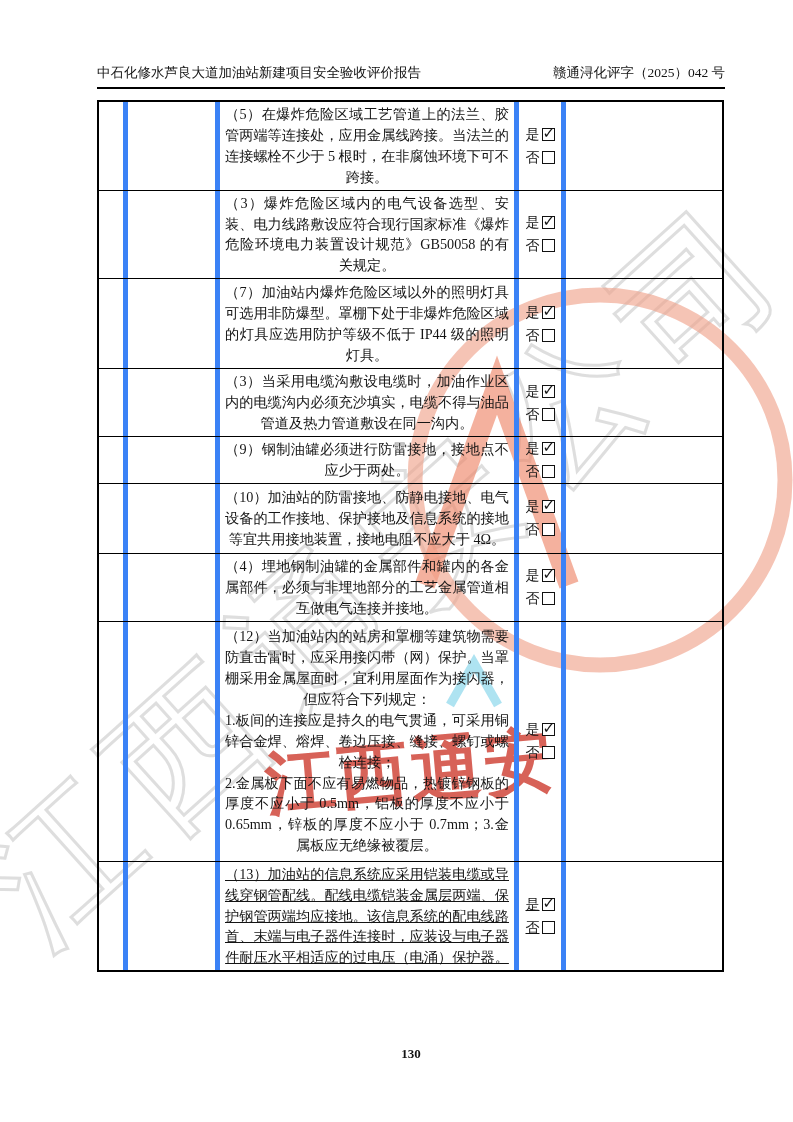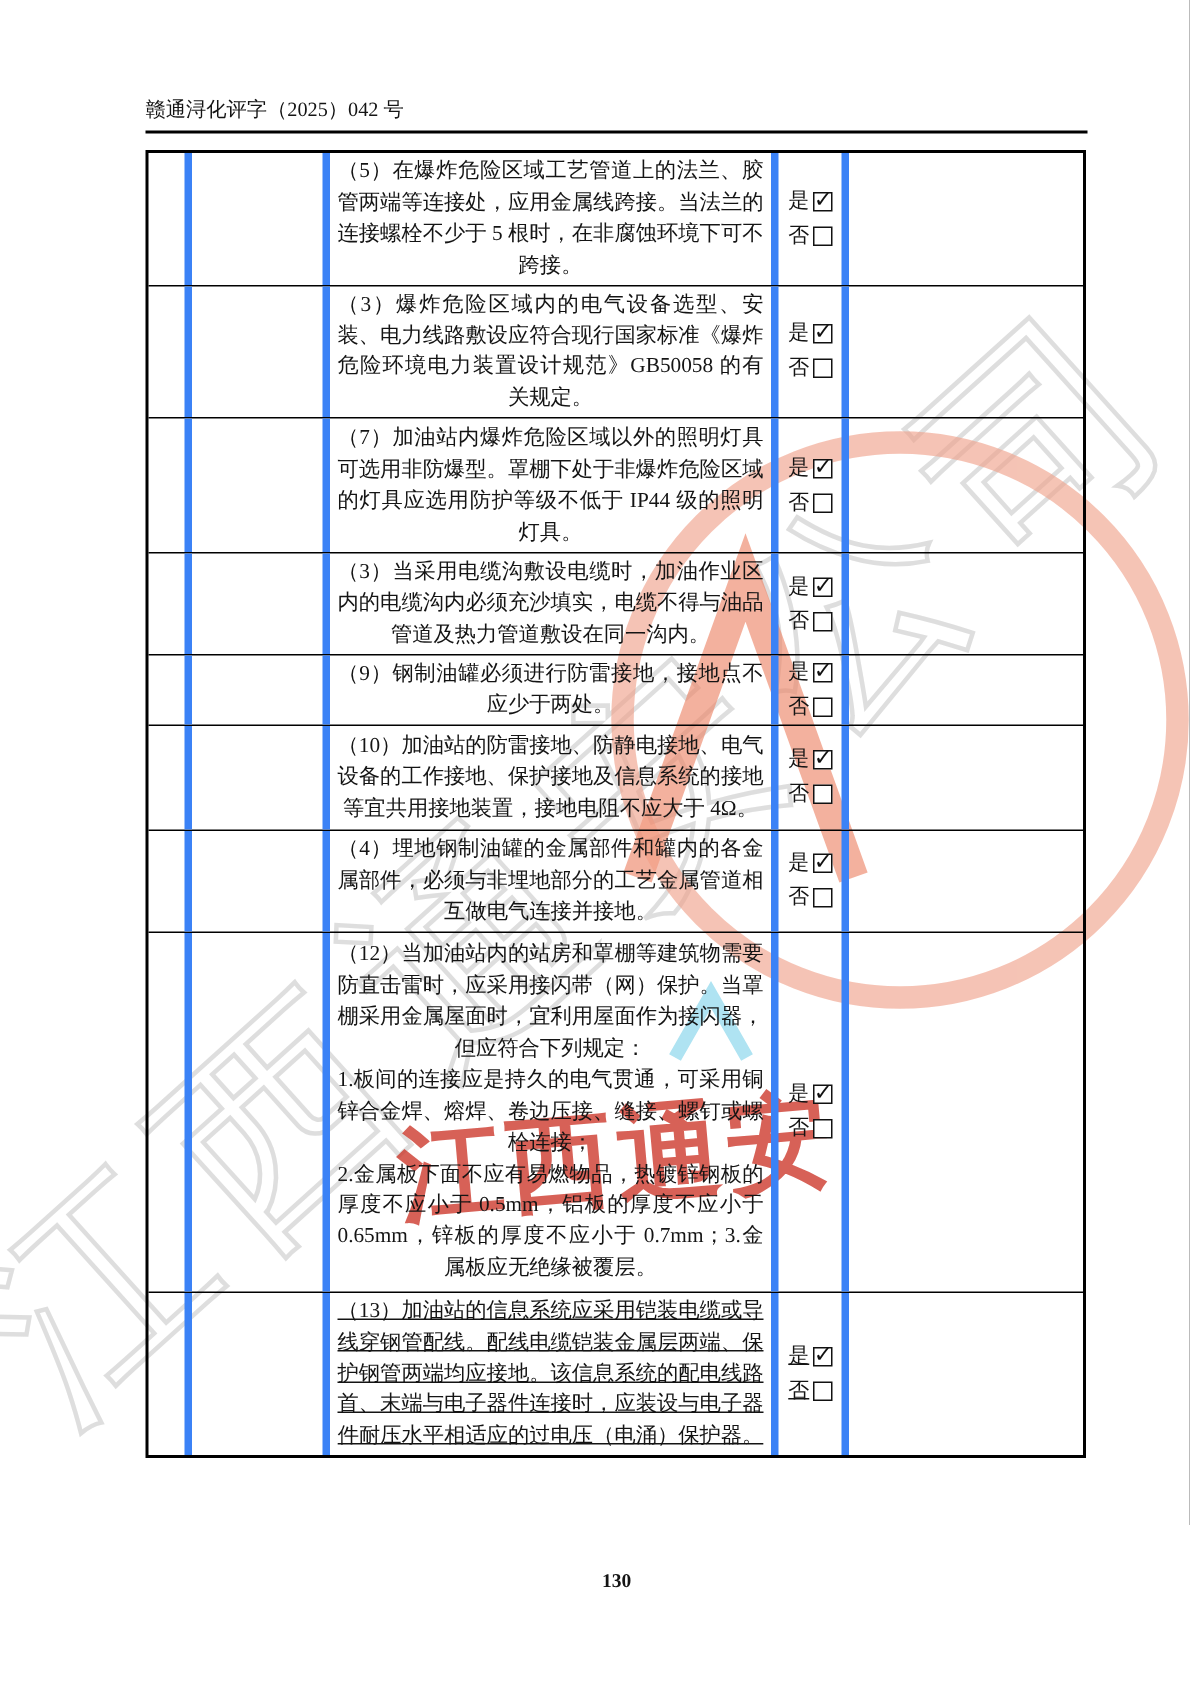--- a/index.html
+++ b/index.html
@@ -78,20 +78,21 @@
     <text x="40" y="950" font-size="150" letter-spacing="20" fill="none" stroke="#c9c9c9" stroke-width="3" opacity="0.6" transform="rotate(-42 40 950)">江西通安公司</text>
     <g opacity="0.8">
       <circle cx="600" cy="480" r="185" fill="none" stroke="#f0a28c" stroke-width="15" opacity="0.8"></circle>
       <path d="M425 585 L497 385 L569 585" fill="none" stroke="#ee8668" stroke-width="20" opacity="0.8"></path>
       <path d="M450 705 L474 663 L498 705" fill="none" stroke="#8fd8ec" stroke-width="9" opacity="0.9"></path>
     </g>
     <text x="265" y="795" font-size="70" letter-spacing="3" font-weight="bold" fill="#cc3629" opacity="0.78" transform="rotate(-5 420 770)">江西通安</text>
   </svg>
 
   <div class="header">
+    <span>中石化修水芦良大道加油站新建项目安全验收评价报告</span>
     <span>赣通浔化评字（2025）042 号</span>
   </div>
   <div class="header-rule"></div>
 
   <div class="tbl">
 
     <div class="row" style="min-height:83px">
       <div class="cell ca"></div>
       <div class="cell cb"></div>
       <div class="cell cc">（5）在爆炸危险区域工艺管道上的法兰、胶管两端等连接处，应用金属线跨接。当法兰的连接螺栓不少于 5 根时，在非腐蚀环境下可不跨接。</div>

